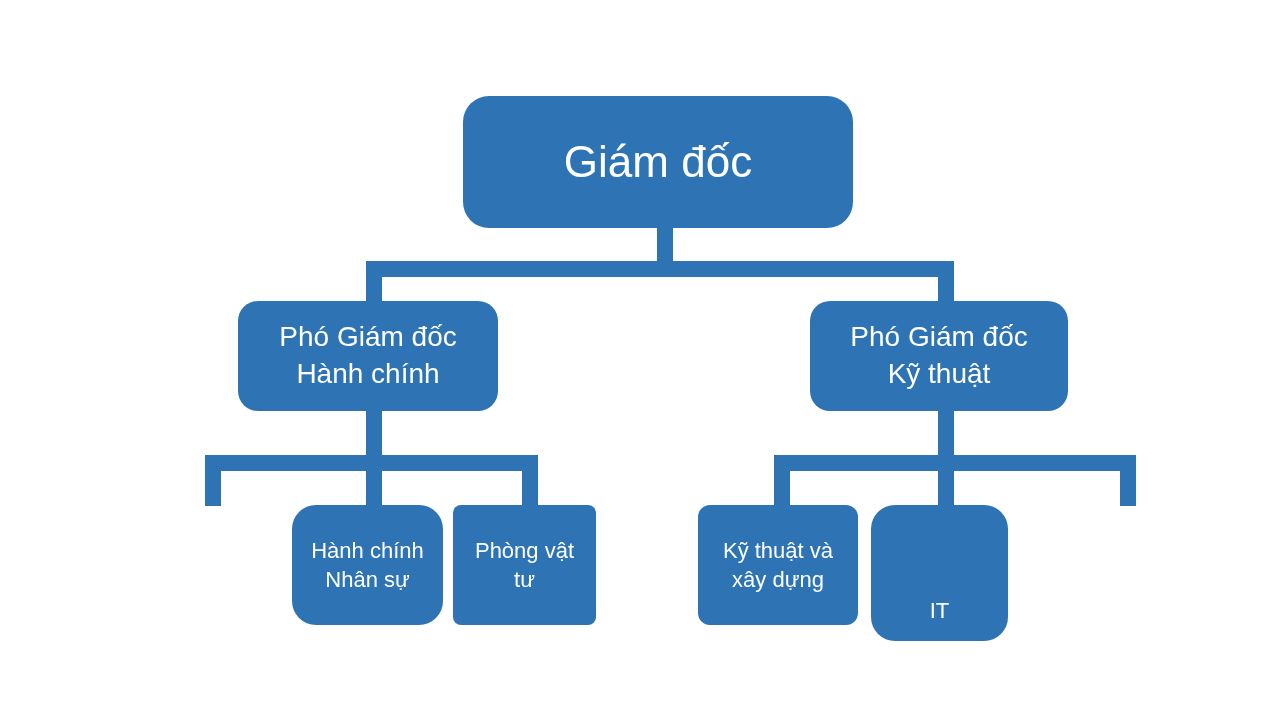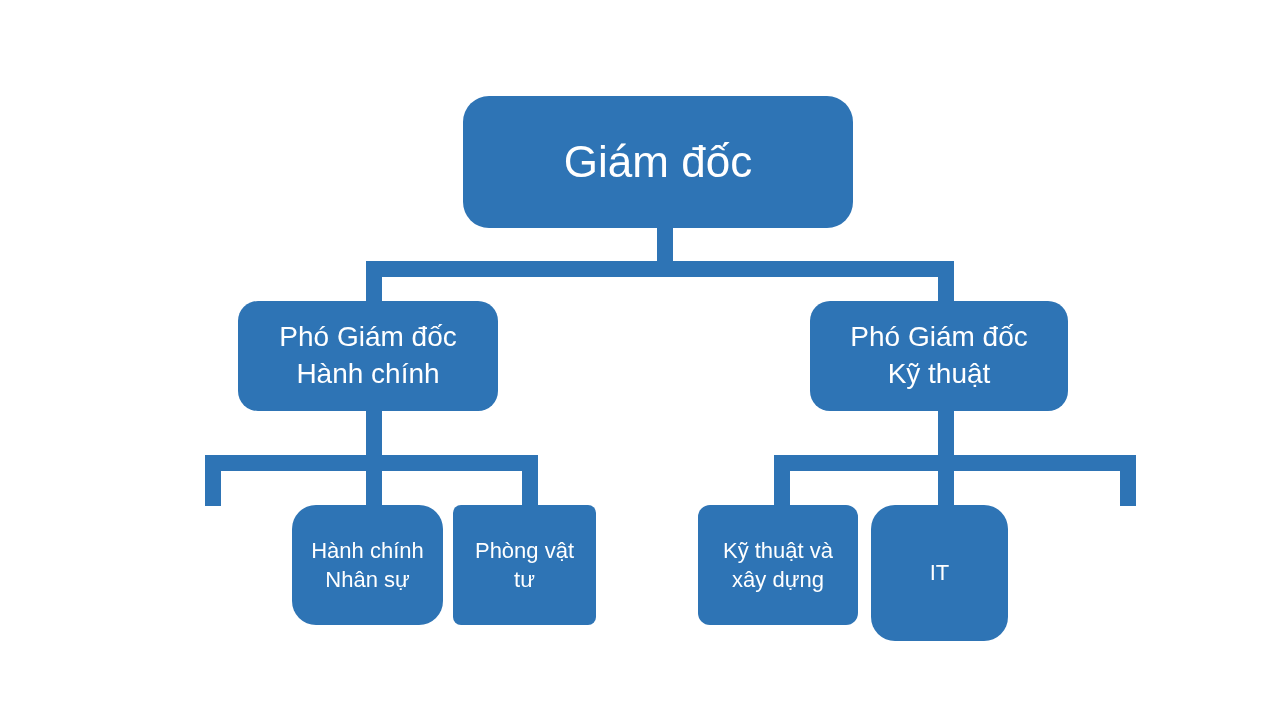--- a/index.html
+++ b/index.html
@@ -38,21 +38,21 @@
     background: var(--connector);
   }
   
   #n-root { left: 447px; top: 80px;  width: 390px; height: 132px; border-radius: 26px; font-size: 44px; }
   #n-d1   { left: 222px; top: 285px; width: 260px; height: 110px; border-radius: 20px; font-size: 28px; }
   #n-d2   { left: 794px; top: 285px; width: 258px; height: 110px; border-radius: 20px; font-size: 28px; }
   #n-c1   { left: 121px; top: 489px; width: 141px; height: 120px; border-radius: 24px; font-size: 22px; }
   #n-c2   { left: 276px; top: 489px; width: 151px; height: 120px; border-radius: 24px; font-size: 22px; }
   #n-c3   { left: 437px; top: 489px; width: 143px; height: 120px; border-radius: 8px; font-size: 22px; }
   #n-c4   { left: 682px; top: 489px; width: 160px; height: 120px; border-radius: 12px; font-size: 22px; }
-  #n-c5   { left: 855px; top: 489px; width: 137px; height: 136px; border-radius: 24px; font-size: 22px; }
+  #n-c5   { left: 855px; top: 489px; width: 137px; height: 136px; border-radius: 24px; font-size: 22px; align-items: flex-end; }
   #n-c6   { left: 1003px; top: 489px; width: 205px; height: 120px; border-radius: 24px; font-size: 22px; }
   
   #l-root-stub { left: 641px;  top: 212px; width: 3px;   height: 36px; }
   #l-top-h     { left: 350px;  top: 245px; width: 575px; height: 3px;  }
   #l-top-vl    { left: 350px;  top: 245px; width: 3px;   height: 41px; }
   #l-top-vr    { left: 922px;  top: 245px; width: 3px;   height: 41px; }
   #l-d1-stub   { left: 350px;  top: 395px; width: 3px;   height: 46px; }
   #l-d1-h      { left: 189px;  top: 439px; width: 320px; height: 3px;  }
   #l-c1-v      { left: 189px;  top: 439px; width: 3px;   height: 51px; }
   #l-c2-v      { left: 350px;  top: 439px; width: 3px;   height: 51px; }

